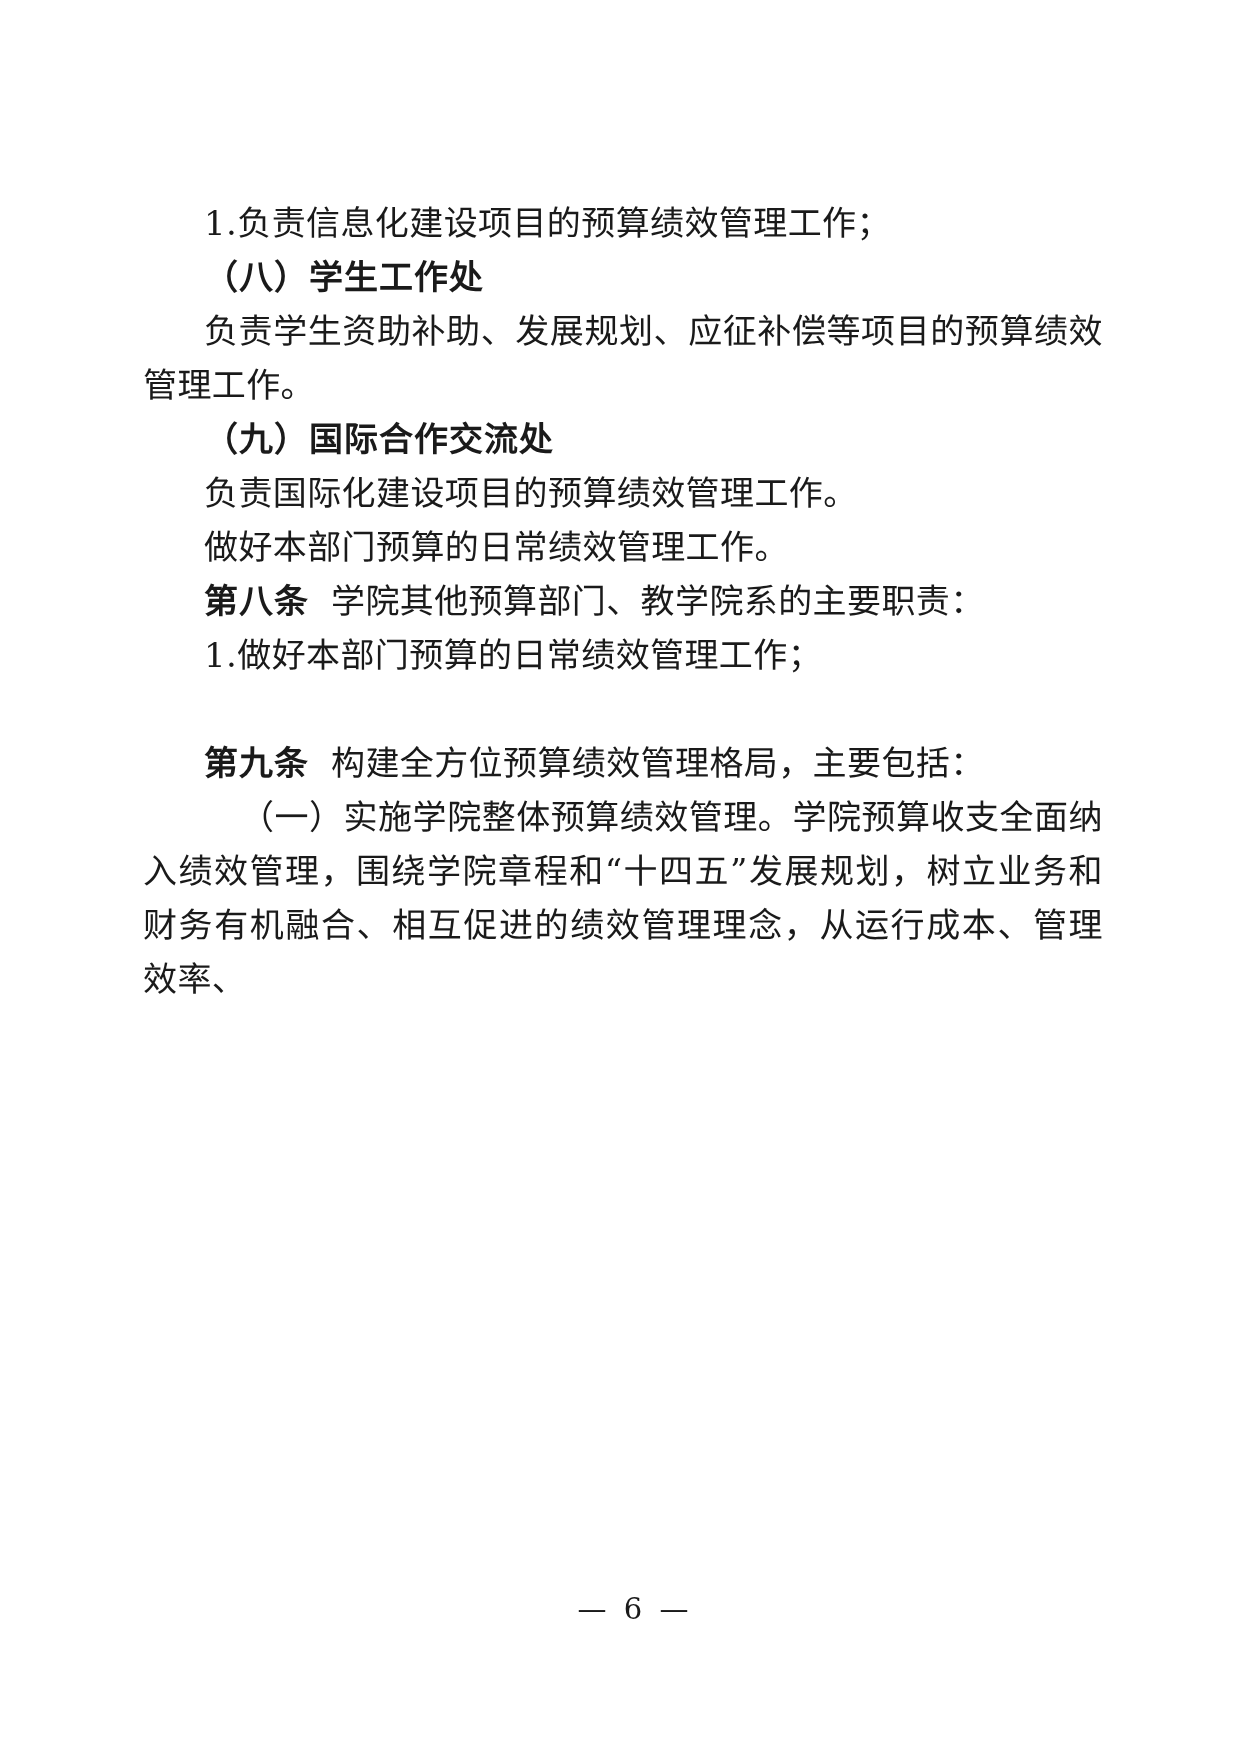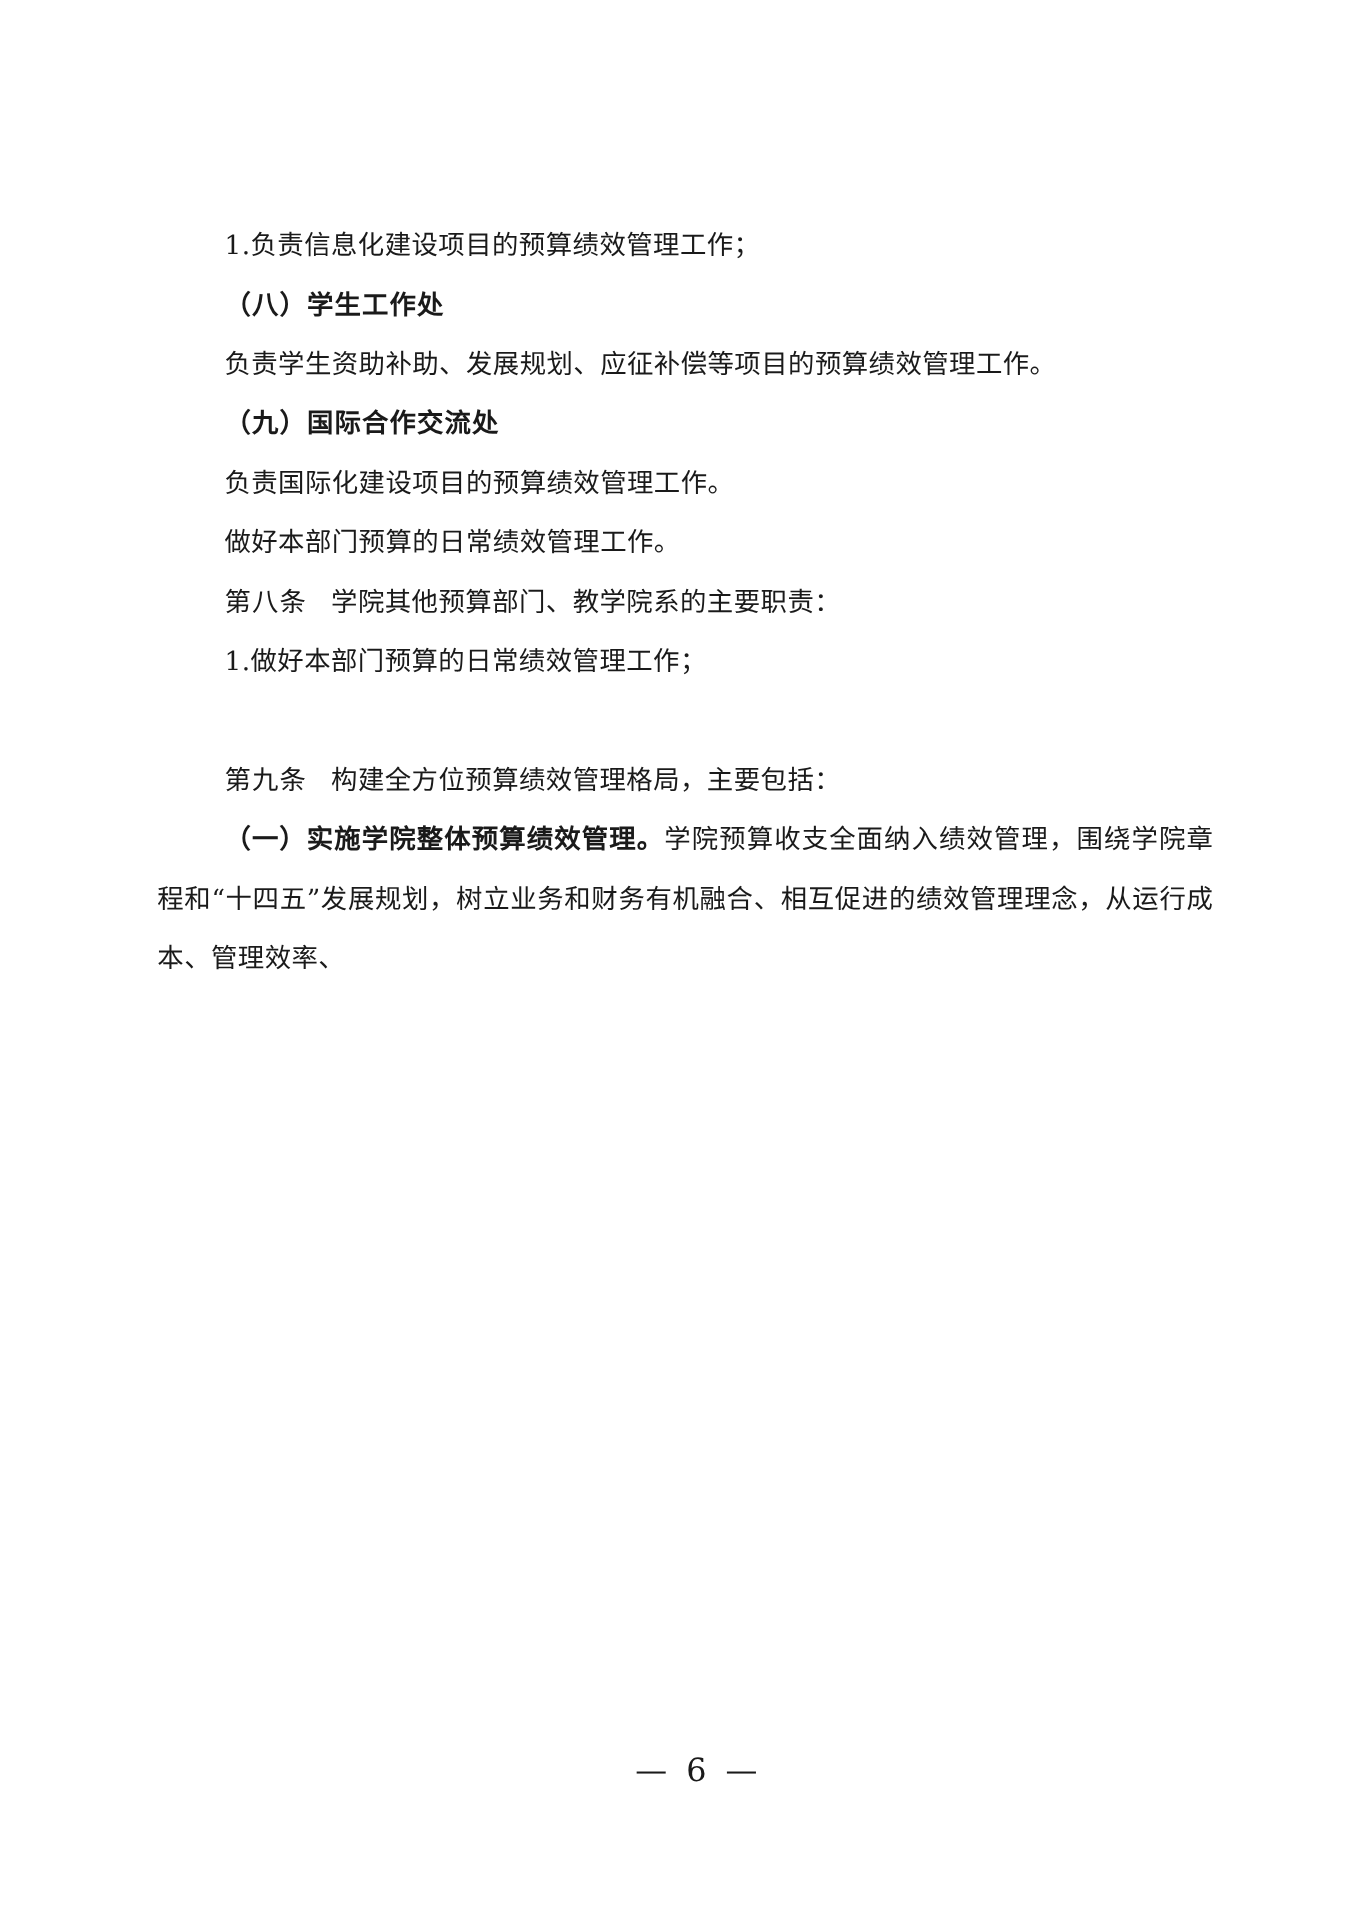--- a/index.html
+++ b/index.html
@@ -18,21 +18,21 @@
     overflow: hidden;
   }
   .content {
     position: absolute;
     left: 143px;
     top: 196px;
     width: 960px;
   }
   p {
     margin: 0;
-    font-size: 24px;
+    font-size: 34px;
     line-height: 54px;
     text-align: justify;
     text-justify: inter-ideograph;
     letter-spacing: 0.4px;
   }
   .indent {
     text-indent: 61px;
   }
   .heading {
     font-weight: bold;
@@ -43,25 +43,26 @@
     text-align: center;
     text-indent: 0;
     font-weight: bold;
     letter-spacing: 2px;
     margin-top: 54px;
   }
   .spacer {
     height: 54px;
   }
   .article-label {
-    font-weight: normal;
+    font-weight: bold;
     letter-spacing: 1px;
   }
   .inline-bold {
-    font-weight: bold;
+    font-weight: normal;
+    margin-left: 36px;
   }
   .wide-gap {
     display: inline-block;
     width: 22px;
   }
   .footer {
     position: absolute;
     left: 0;
     top: 1592px;
     width: 1240px;

